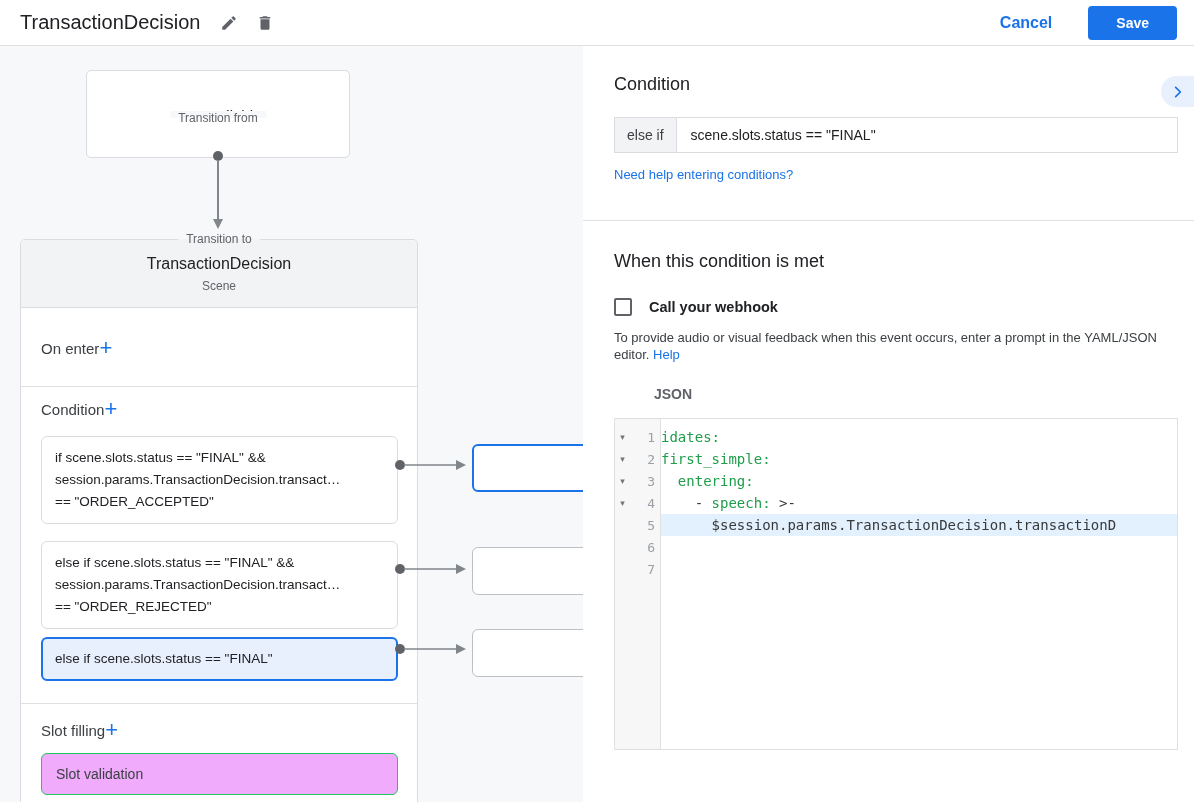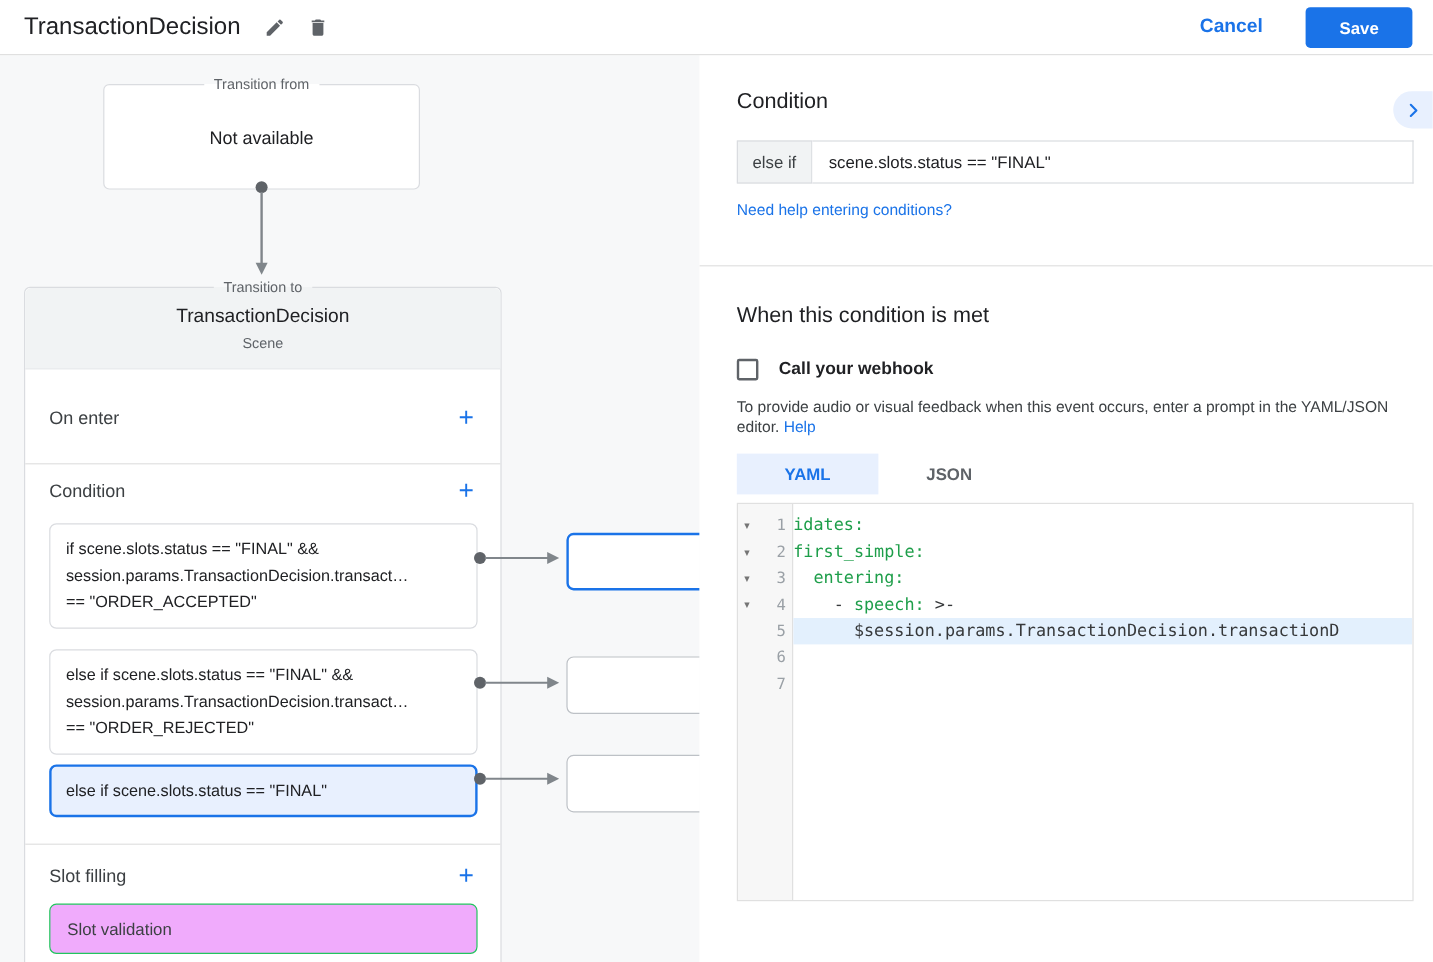--- a/index.html
+++ b/index.html
@@ -20,36 +20,36 @@
                 font-family:"Liberation Sans",sans-serif; cursor:pointer; margin-right:36px; }
   .save-btn { background:#1a73e8; color:#fff; border:none; border-radius:4px; font-size:14px; font-weight:700;
               font-family:"Liberation Sans",sans-serif; padding:9px 28px; cursor:pointer; }
 
   
   .canvas { position:absolute; left:0; top:46px; width:583px; height:756px; background:#f7f8f9; overflow:hidden; }
   .node-legend { position:absolute; top:-8px; left:50%; transform:translateX(-50%);
                  font-size:12px; color:#5f6368; padding:0 8px; white-space:nowrap; }
   .tf-box { position:absolute; left:86px; top:24px; width:264px; height:88px;
             background:#fff; border:1px solid #dadce0; border-radius:5px; }
-  .tf-box .node-legend { background:linear-gradient(to bottom,#f7f8f9 50%,#ffffff 50%); }
+  .tf-box .node-legend { background:linear-gradient(to bottom,#f7f8f9 50%,#ffffff 50%);margin-top:48px; }
   .tf-box .tf-value { text-align:center; margin-top:36px; font-size:15px; color:#202124; }
 
   .varrow { position:absolute; left:210px; top:104px; }
 
   .tt-box { position:absolute; left:20px; top:193px; width:398px; height:620px;
             background:#fff; border:1px solid #dadce0; border-radius:5px; }
   .tt-box .node-legend { background:linear-gradient(to bottom,#f7f8f9 50%,#f1f3f4 50%); }
   .tt-header { background:#f1f3f4; border-radius:5px 5px 0 0; border-bottom:1px solid #dadce0;
                padding:15px 0 14px; }
   .tt-title { text-align:center; font-size:16px; color:#202124; }
   .tt-sub   { text-align:center; font-size:12px; color:#5f6368; margin-top:6px; }
 
   .sec { border-bottom:1px solid #e0e0e0; }
   .sec:last-child { border-bottom:none; }
-  .sec-head { display:flex; justify-content:space-between; align-items:center; padding:0 22px 0 20px; }
+  .sec-head { display:flex; align-items:center; padding:0 22px 0 20px; }
   .sec-label { font-size:15px; color:#3c4043; }
   .plus { color:#1a73e8; font-size:22px; font-weight:400; background:none; border:none; cursor:pointer; line-height:20px; }
   .sec-onenter .sec-head { padding-top:30px; padding-bottom:28px; }
   .sec-cond .sec-head { padding-top:12px; }
   .cards { padding:17px 19px 22px 20px; }
   .cond-card { background:#fff; border:1px solid #dadce0; border-radius:6px; padding:10px 13px;
                font-size:13.5px; line-height:22px; color:#202124; cursor:pointer; }
   .cond-card.mb17 { margin-bottom:17px; }
   .cond-card.mb8  { margin-bottom:8px; }
   .cond-card.selected { background:#e8f0fe; border:2px solid #1a73e8; padding:9px 12px; }
@@ -240,21 +240,20 @@
     <div class="cb-row first">
       <span class="cb"></span>
       <span class="cb-label">Call your webhook</span>
     </div>
 
 
     <p class="desc"><span>To provide audio or visual feedback when this event occurs, enter a prompt in the YAML/JSON editor.</span>
       <a>Help</a></p>
 
     <div class="tabs">
-      <button class="tab active">YAML</button>
       <button class="tab">JSON</button>
     </div>
 
     <div class="editor">
       <div class="gutter">
         <div class="gcell">
             <span class="fold">▾</span>
             <span class="lnum">1</span>
           </div>
         <div class="gcell">

